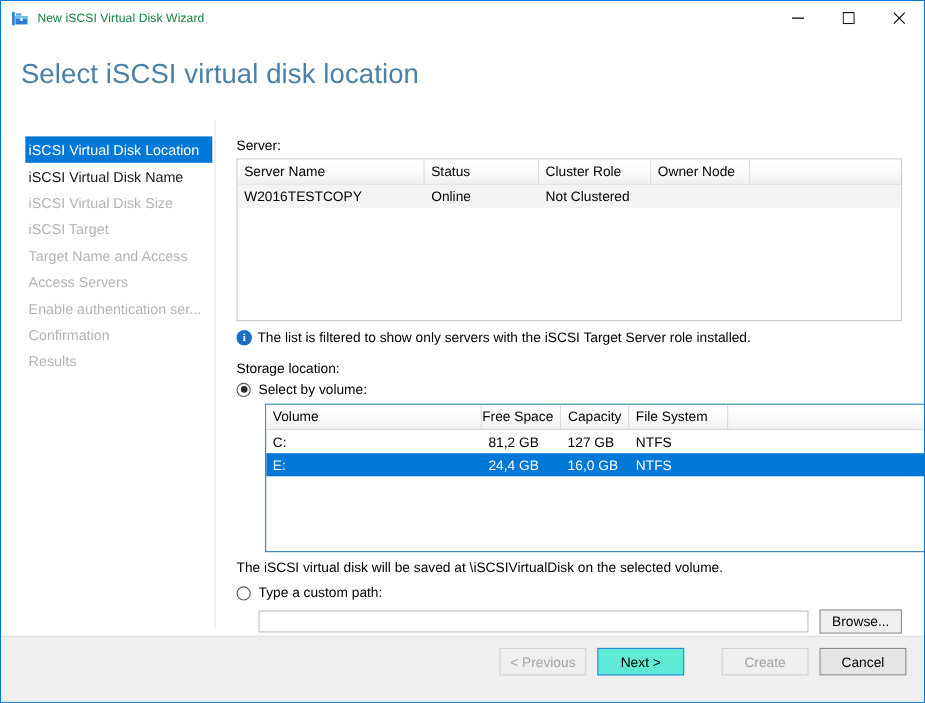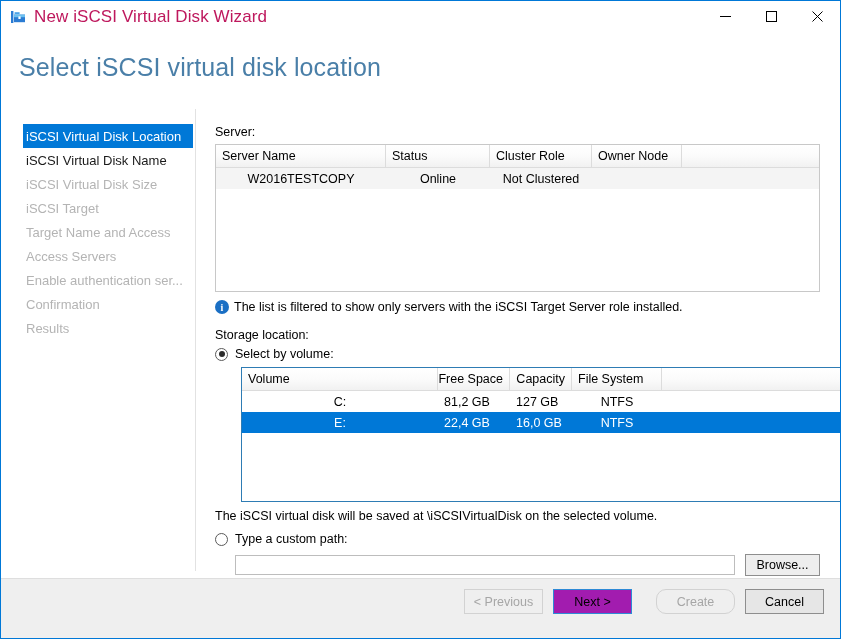--- a/index.html
+++ b/index.html
@@ -31,22 +31,22 @@
   }
   .title-icon {
     width: 16px;
     height: 16px;
     margin-left: 9px;
     margin-right: 8px;
     position: relative;
     flex: 0 0 auto;
   }
   .title-text {
-    font-size: 17px;
-    color: #be185d;
+    font-size: 11px;
+    color: #15803d;
     letter-spacing: 0.1px;
   }
   .winbtns {
     position: absolute;
     right: 0;
     top: 0;
     height: 31px;
     display: flex;
   }
   .winbtn {
@@ -164,21 +164,20 @@
   }
   .tbl-row.zebra { background: #f4f4f4; }
   .tbl-row.selected { background: #0078d7; color: #ffffff; }
   .td {
     font-size: 12.5px;
     color: inherit;
     padding: 0 6px;
     box-sizing: border-box;
     white-space: nowrap;
     overflow: hidden;
-    text-align: center;
   }
   .td.num { text-align: left; }
   .server-tbl-body { height: 123px; }
   .vol-tbl-body { height: 110px; }
 
   
   .infoline {
     display: flex;
     align-items: center;
     margin-top: 8px;
@@ -298,24 +297,24 @@
     color: #000000;
     cursor: default;
     padding: 0;
   }
   .btn.disabled {
     color: #a6a6a6;
     border-color: #d2d2d2;
     background: #efefef;
   }
   .btn.default {
-    background: #a21caf;
+    background: #5eead4;
     border: 1px solid #2e8ad6;
   }
-  .btn.gap { margin-left: 24px; border-radius: 10px; }
+  .btn.gap { margin-left: 34px; }
 </style>
 </head>
 <body>
 
 <div id="window">
 
   <div class="titlebar">
     <span class="title-icon">
       <svg width="16" height="16" viewBox="0 0 16 16">
         <rect x="1" y="2" width="2.4" height="12" fill="#2b7cd3"></rect>
@@ -426,21 +425,21 @@
         </div>
         <div class="vol-tbl-body">
           <div class="tbl-row">
             <div class="td" style="width:196px">C:</div>
             <div class="td num" style="width:72px">81,2 GB</div>
             <div class="td num" style="width:62px">127 GB</div>
             <div class="td" style="width:90px">NTFS</div>
           </div>
           <div class="tbl-row selected">
             <div class="td" style="width:196px">E:</div>
-            <div class="td num" style="width:72px">22,4 GB</div>
+            <div class="td num" style="width:72px">24,4 GB</div>
             <div class="td num" style="width:62px">16,0 GB</div>
             <div class="td" style="width:90px">NTFS</div>
           </div>
         </div>
       </div>
 
       <div class="hint">The iSCSI virtual disk will be saved at \iSCSIVirtualDisk on the selected volume.</div>
 
       <div class="radio-row">
         <span class="radio"></span>

